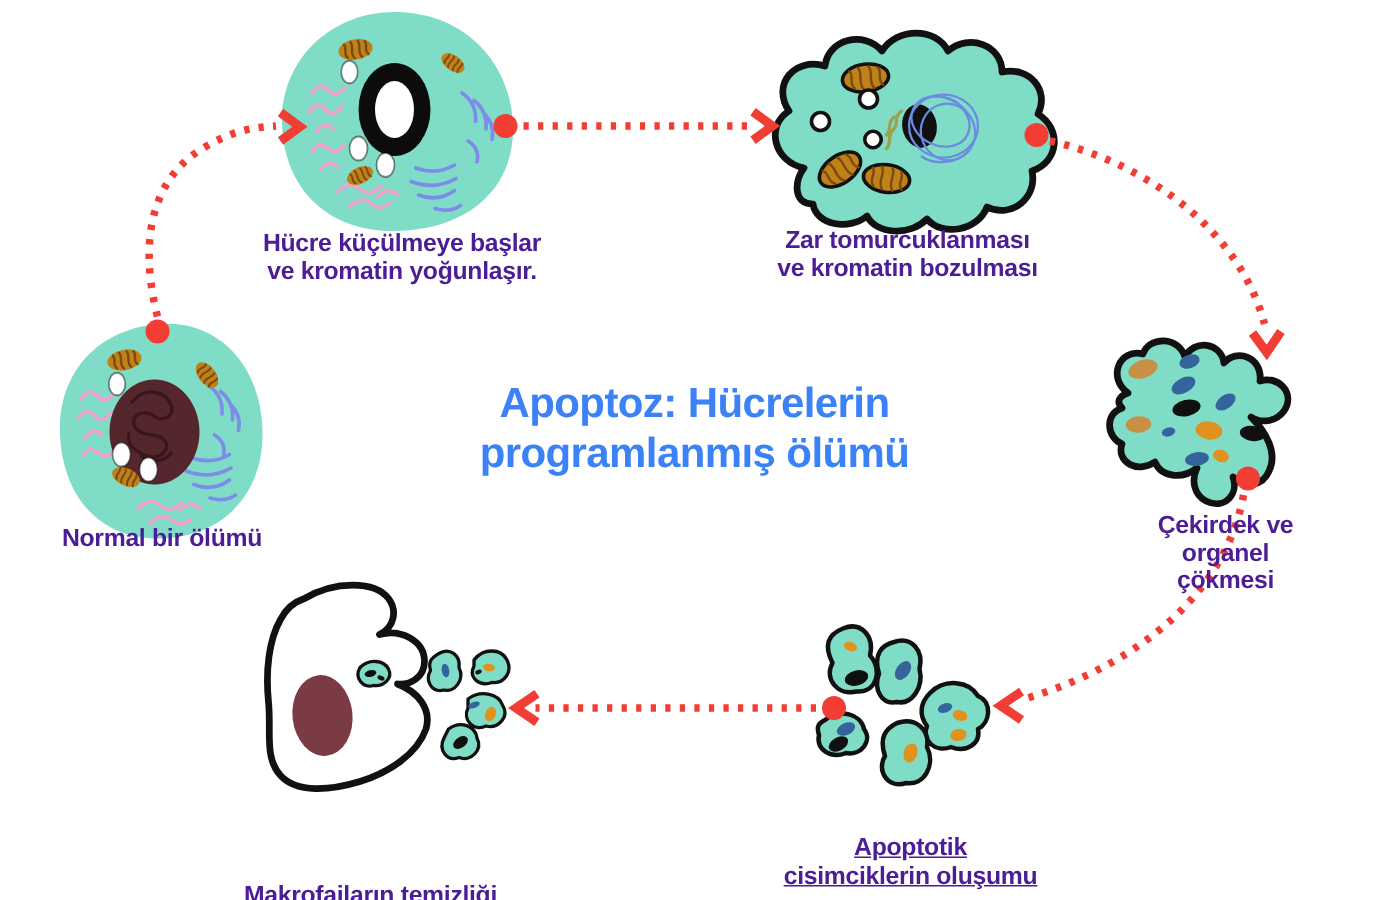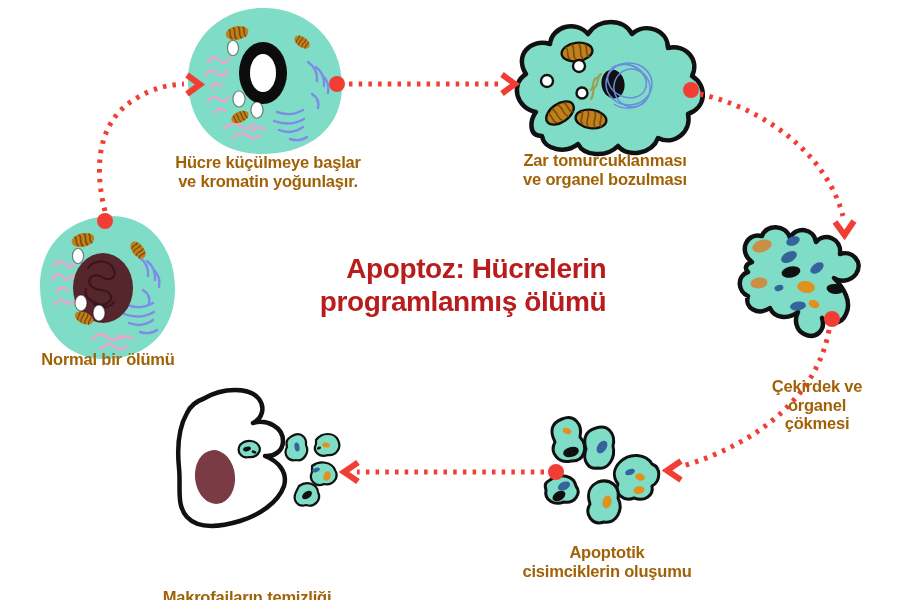--- a/index.html
+++ b/index.html
@@ -36,26 +36,26 @@
   .macrophage-body{fill:#ffffff;stroke:var(--outline);stroke-width:4.5;stroke-linejoin:round;stroke-linecap:round;}
   .mac-nucleus{fill:var(--macrophage-nucleus);}
   .arrow-line{fill:none;stroke:var(--arrow-red);stroke-width:5;stroke-dasharray:3.5 6.2;}
   .arrow-dot{fill:var(--arrow-red);}
   .arrow-head{fill:none;stroke:var(--arrow-red);stroke-width:6;stroke-linejoin:miter;}
 
   
   .label{
     position:absolute;transform:translateX(-50%);
     font-weight:800;font-size:16.5px;line-height:18.5px;
-    letter-spacing:-.2px;color:#a16207;text-align:center;white-space:pre-line;
+    letter-spacing:-.2px;color:#4c1d95;text-align:center;white-space:pre-line;
   }
   .title{
     position:absolute;transform:translateX(-50%);
     font-weight:800;font-size:28px;line-height:33px;
-    letter-spacing:-.4px;color:#b91c1c;text-align:right;white-space:pre-line;
+    letter-spacing:-.4px;color:#3b82f6;text-align:center;white-space:pre-line;
   }
 </style>
 </head>
 <body>
 
 <div id="stage">
 
   <svg viewBox="0 0 920 600" width="920" height="600">
     <defs>
       <g id="mito">
@@ -223,23 +223,23 @@
 
   <div class="title" style="left:463px;top:252px;">Apoptoz: Hücrelerin
 programlanmış ölümü</div>
 
   <div class="label" style="left:108px;top:350px;">Normal bir ölümü</div>
 
   <div class="label" style="left:268px;top:153px;">Hücre küçülmeye başlar
 ve kromatin yoğunlaşır.</div>
 
   <div class="label" style="left:605px;top:151px;">Zar tomurcuklanması
-ve organel bozulması</div>
-
-  <div class="label" style="left:817px;top:341px;margin-top:36px;">Çekirdek ve
+ve kromatin bozulması</div>
+
+  <div class="label" style="left:817px;top:341px;">Çekirdek ve
 organel çökmesi</div>
 
-  <div class="label" style="left:607px;top:543px;">Apoptotik
+  <div class="label" style="left:607px;top:556px;text-decoration:underline;">Apoptotik
 cisimciklerin oluşumu</div>
 
   <div class="label" style="left:247px;top:540px;margin-top:48px;">Makrofajların temizliği
 (İltihapsız bir son)</div>
 </div>
 
 </body></html>

